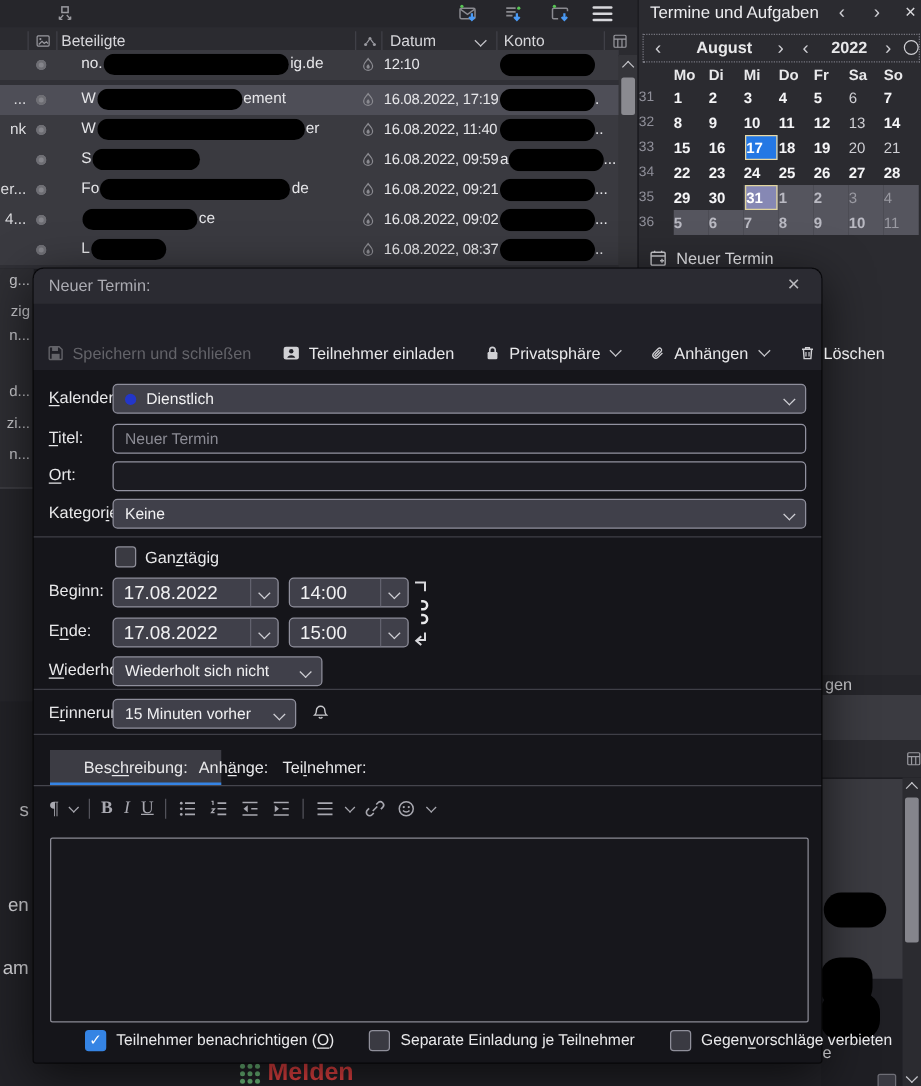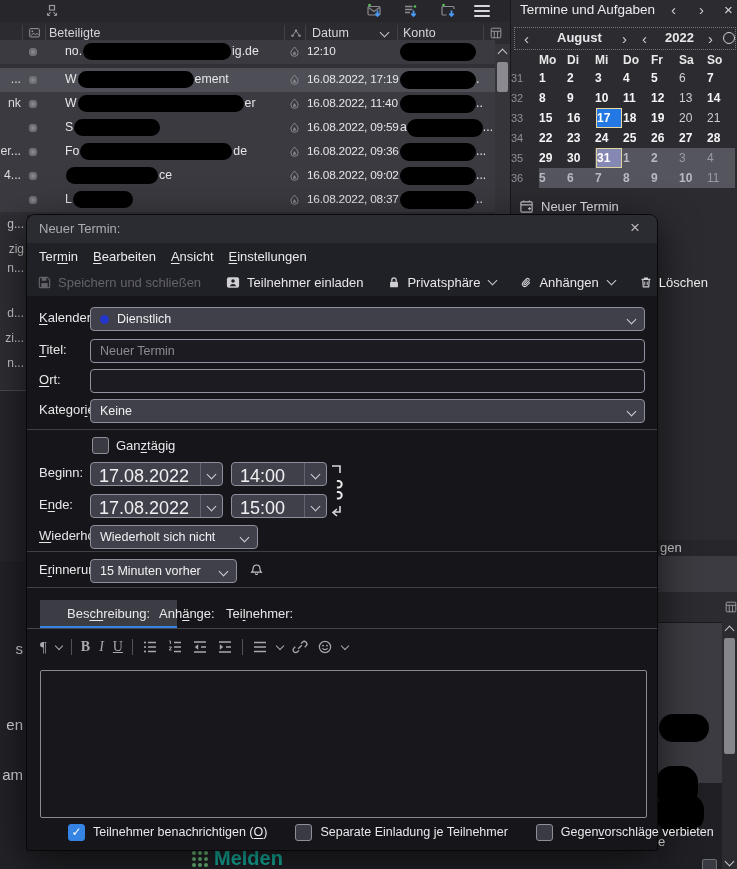--- a/index.html
+++ b/index.html
@@ -67,21 +67,21 @@
   #dlgtools{position:absolute;left:10px;top:53px;height:28px;display:flex;align-items:center;font-size:13px;color:#e8e8ea;}
   .tbtn{display:flex;align-items:center;gap:6px;margin-right:24px;white-space:nowrap;}
   .tbtn.disabled{color:#636369;}
   .ddcaret{width:6px;height:6px;border-left:1.4px solid #c7c7cc;border-bottom:1.4px solid #c7c7cc;transform:rotate(-45deg);margin-left:3px;margin-top:-3px;}
   .flabel{position:absolute;left:12px;font-size:13px;color:#e8e8ea;white-space:nowrap;}
   .dd{position:absolute;left:63px;height:22px;background:#40404a;border:1px solid #8f8f9c;border-radius:4px;font-size:12.5px;color:#f0f0f2;display:flex;align-items:center;}
   .dd .txt{margin-left:9px;white-space:nowrap;}
   .dd .car{position:absolute;right:9px;top:8px;width:6px;height:6px;border-left:1.5px solid #d0d0d6;border-bottom:1.5px solid #d0d0d6;transform:rotate(-45deg);}
   .inp{position:absolute;left:63px;height:22px;background:#1b1b21;border:1px solid #9292a0;border-radius:4px;font-size:12.5px;display:flex;align-items:center;}
   .inp .ph{margin-left:9px;color:#8b8b94;}
-  .combo{position:absolute;height:22px;background:#40404a;border:1px solid #8f8f9c;border-radius:4px;font-size:18px;color:#f0f0f2;}
+  .combo{position:absolute;height:22px;background:#40404a;border:1px solid #8f8f9c;border-radius:4px;font-size:15px;color:#f0f0f2;}
   .combo .txt{position:absolute;left:8px;top:3px;white-space:nowrap;}
   .combo .btn{position:absolute;right:0;top:0;bottom:0;width:21px;border-left:1px solid #62626e;}
   .combo .car{position:absolute;right:7px;top:8px;width:6px;height:6px;border-left:1.5px solid #d0d0d6;border-bottom:1.5px solid #d0d0d6;transform:rotate(-45deg);}
   .fsep{position:absolute;left:0;width:630px;height:1px;background:#3f3f47;}
   .cbx{position:absolute;width:15px;height:15px;background:#3a3a42;border:1px solid #8f8f9a;border-radius:3px;}
   .caldot{width:9px;height:9px;border-radius:50%;background:#2336c9;display:inline-block;margin:0 8px 0 9px;}
   
   #tabs{position:absolute;left:0;top:385px;width:630px;height:28px;border-bottom:1px solid #45454d;}
   .tab{position:absolute;top:0;height:27px;line-height:27px;padding:0 27px;font-size:13px;color:#e8e8ea;}
   .tab.active{background:#3c3c44;border-bottom:2px solid #3584e4;height:26px;}
@@ -91,21 +91,21 @@
   .esep{width:1px;height:16px;background:#52525a;}
   .ecaret{width:5px;height:5px;border-left:1.3px solid #a8a8b0;border-bottom:1.3px solid #a8a8b0;transform:rotate(-45deg);margin-top:-2px;}
   #descbox{position:absolute;left:13px;top:455px;width:605px;height:146px;background:#17171c;border:1px solid #8a8a94;border-radius:2px;}
   #cbrow{position:absolute;left:41px;top:607px;height:20px;display:flex;align-items:center;gap:28px;font-size:12.5px;}
   .cbitem{display:flex;align-items:center;gap:8px;white-space:nowrap;}
   .cbs{width:15px;height:15px;background:#3a3a42;border:1px solid #8f8f9a;border-radius:3px;flex:none;}
   .cbs.on{background:#3584e4;border-color:#3584e4;color:#fff;text-align:center;line-height:15px;font-size:12px;}
   
   #bottomstrip{left:27px;top:850px;width:630px;height:19px;background:#222227;}
   #melden{position:absolute;left:165px;top:-3px;display:flex;align-items:center;gap:6px;}
-  #meldentxt{font-size:20px;font-weight:bold;color:#14b8a6;}
+  #meldentxt{font-size:20px;font-weight:bold;color:#ef4444;}
   .dots9{width:16px;height:16px;display:grid;grid-template-columns:repeat(3,1fr);gap:2px;}
   .dots9 i{background:#6fbf7d;border-radius:50%;}
   svg{display:block;}
 </style>
 </head>
 <body>
 
 <div id="screen">
 
   <div id="topbar" class="abs">
@@ -210,21 +210,21 @@
           <span class="c-konto">a<span class="kblob"></span>...</span>
         </div>
         <div class="mrow" style="top: 118px;">
           <span class="c-frag">er...</span>
           <span class="c-dot"></span>
           <span class="c-bet">Fo<span class="blob" style="width: 152px;"></span>de</span>
           <svg width="13" height="14" viewBox="0 0 16 16" class="c-flame">
             <path d="M8 1.8 C6.2 4.6 3.6 5.8 3.6 9 a4.4 4.4 0 0 0 8.8 0 C12.4 5.8 9.8 4.6 8 1.8 Z" fill="none" stroke="#8a8a90" stroke-width="1.2"></path>
             <path d="M8 7 c-1 1.4 -1.6 1.8 -1.6 3 a1.6 1.6 0 0 0 3.2 0 C9.6 8.8 9 8.4 8 7 Z" fill="#8a8a90"></path>
           </svg>
-          <span class="c-date">16.08.2022, 09:36</span>
+          <span class="c-date">16.08.2022, 09:21</span>
           <span class="c-konto"><span class="kblob"></span>...</span>
         </div>
         <div class="mrow" style="top: 142px;">
           <span class="c-frag">4...</span>
           <span class="c-dot"></span>
           <span class="c-bet"><span class="blob" style="width: 92px;"></span>ce</span>
           <svg width="13" height="14" viewBox="0 0 16 16" class="c-flame">
             <path d="M8 1.8 C6.2 4.6 3.6 5.8 3.6 9 a4.4 4.4 0 0 0 8.8 0 C12.4 5.8 9.8 4.6 8 1.8 Z" fill="none" stroke="#8a8a90" stroke-width="1.2"></path>
             <path d="M8 7 c-1 1.4 -1.6 1.8 -1.6 3 a1.6 1.6 0 0 0 3.2 0 C9.6 8.8 9 8.4 8 7 Z" fill="#8a8a90"></path>
           </svg>
@@ -387,26 +387,20 @@
       <span id="meldentxt">Melden</span>
     </div>
   </div>
 
   <div id="dlg" class="abs">
     <div id="dlgchrome"></div>
     <div id="dlgtitle">
       <span>Neuer Termin:</span>
       <div id="dlgclose">×</div>
     </div>
-    <div id="dlgmenu">
-        <span>Ter<u>m</u>in</span>
-        <span><u>B</u>earbeiten</span>
-        <span><u>A</u>nsicht</span>
-        <span><u>E</u>instellungen</span>
-      </div>
 
     <div id="dlgtools">
       <div class="tbtn disabled">
         <svg width="15" height="15" viewBox="0 0 16 16">
           <path d="M2.5 3.5 a1 1 0 0 1 1-1 h7.5 L13.5 5 V12.5 a1 1 0 0 1 -1 1 h-9 a1 1 0 0 1 -1-1 Z" fill="none" stroke="#636369" stroke-width="1.2"></path>
           <rect x="5" y="2.8" width="5" height="3.4" fill="#636369"></rect>
           <rect x="4.6" y="8.6" width="6.8" height="4.6" fill="#636369"></rect>
         </svg>
         <span>Speichern und schließen</span>
       </div>

